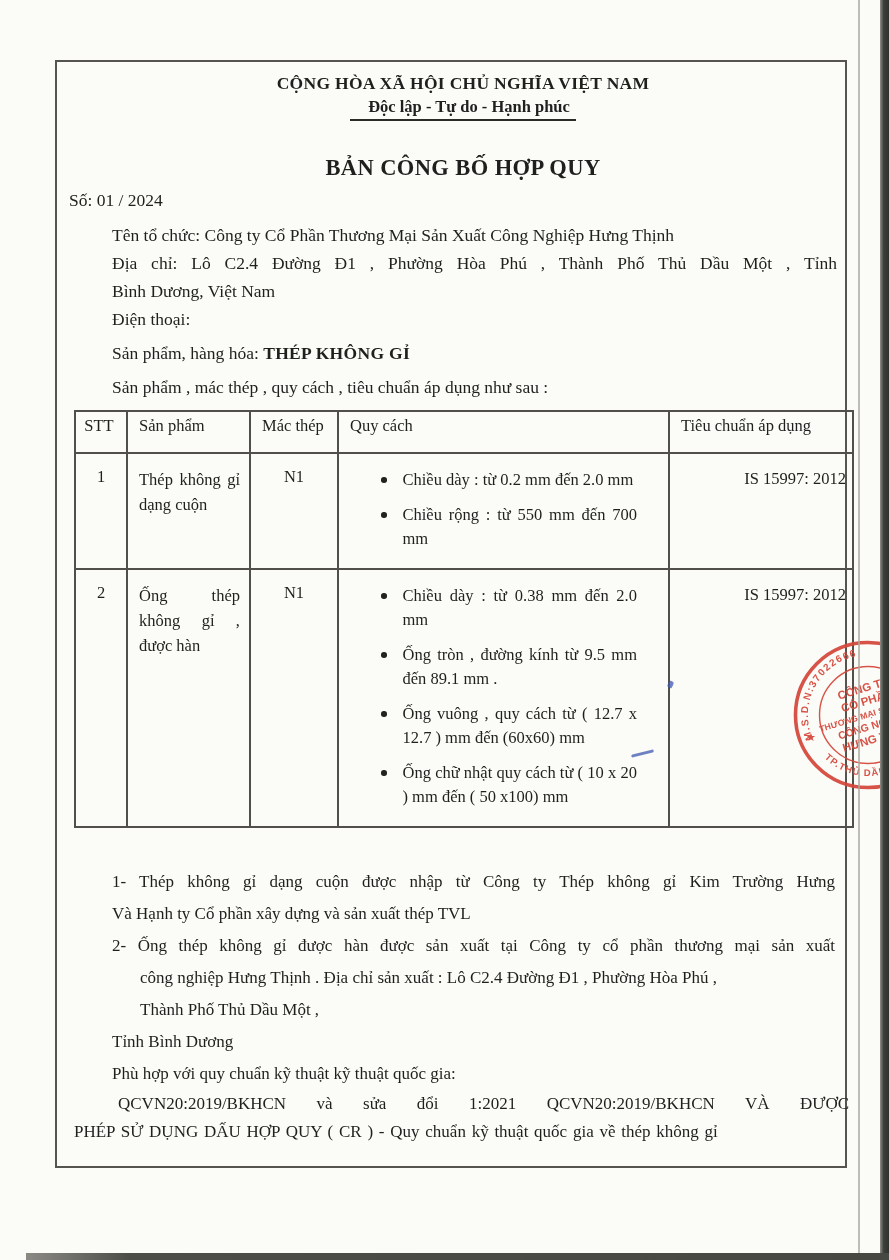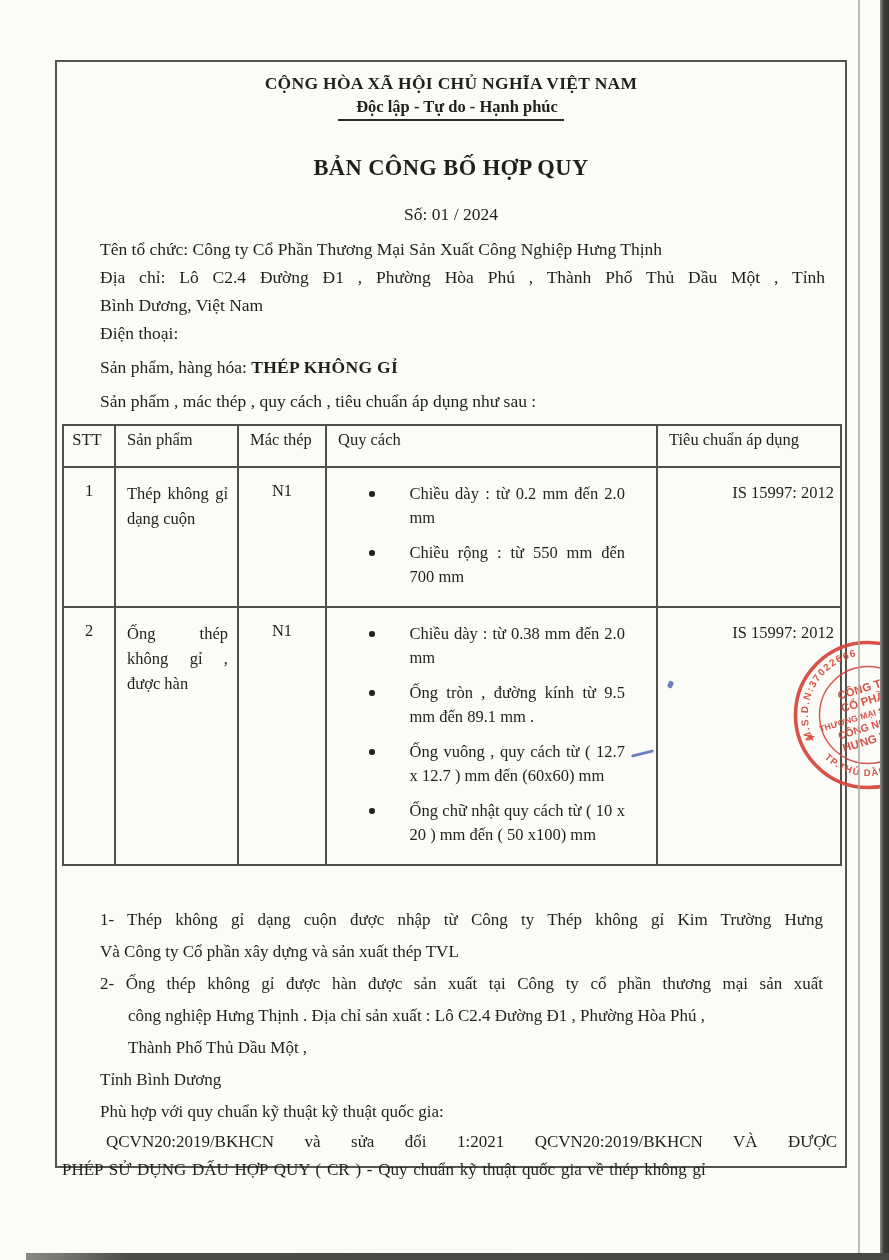--- a/index.html
+++ b/index.html
@@ -6,34 +6,34 @@
   .page{
     position:relative; width:889px; height:1260px; margin:0 auto;
     background:#fbfbf7; overflow:hidden;
     font-family:"Liberation Serif","DejaVu Serif",serif;
     color:#1f1f1d;
   }
   .doc-border{
     position:absolute; left:55px; top:60px; width:792px; height:1108px;
     border:2px solid #55544e; box-sizing:border-box;
   }
-  .content{position:relative; width:100%; height:100%;}
+  .content{position:relative; width:100%; height:100%;padding-left:12px;}
 
   .nat-header{ text-align:center; margin-top:11px; }
   .nh1{ font-weight:bold; font-size:17.5px; letter-spacing:.3px; }
   .nh2-wrap{ margin-top:3px; }
   .nh2{
     display:inline-block; font-weight:bold; font-size:16.5px;
     border-bottom:2.5px solid #2b2b29; padding:0 6px 2px 18px;
   }
   .doc-title{
     text-align:center; font-weight:bold; font-size:22.5px;
     letter-spacing:.4px; margin:34px 0 0 0;
   }
-  .doc-number{ text-align:center; font-size:17.5px; margin-top:23px; }
+  .doc-number{ font-size:17.5px; margin-top:9px; }
 
   .body-block{ margin:10px 20px 0 43px; font-size:17.5px; line-height:28px; }
   .body-line{ margin:0; }
   .gap-top{ margin-top:6px; }
   .product-line b{ font-weight:bold; letter-spacing:.3px; }
 
   
   table.spec{
     border-collapse:collapse; table-layout:fixed;
     width:778px; margin:9px 0 0 5px;
@@ -45,21 +45,21 @@
   }
   th.h{ height:42px; vertical-align:middle; text-align:left; padding:4px 8px 4px 11px; }
   th.h-stt{ text-align:center; padding-left:4px; }
   td.c-stt{ text-align:center; padding-top:13px; }
   td.c-sp{ padding:13px 9px 0 11px; text-align:justify; line-height:25px; }
   td.c-mt{ text-align:center; padding-top:13px; }
   td.c-qc{ padding:14px 8px 6px 0; }
   td.c-tc{ padding:13px 6px 0 12px; line-height:24px;text-align:right; }
   .qc-item{
     display:flex; margin:0 0 11px 42px; width:256px;
-    text-align:justify; line-height:24px;gap:19px;
+    text-align:justify; line-height:24px;
   }
   .qc-item .dot{
     flex:none; width:5.5px; height:5.5px; border-radius:50%;
     background:#22221f; margin:9px 16px 0 0;
   }
 
   
   .notes-block{ margin:40px 22px 0 43px; font-size:17px; line-height:28px; }
   .note{ margin:0 0 4px 0; }
   .full-line{ text-align:justify; text-align-last:justify; }
@@ -169,21 +169,21 @@
                   <span>Ống chữ nhật quy cách từ ( 10 x 20 ) mm đến ( 50 x100) mm</span>
                 </div>
             </td>
             <td class="c-tc">IS 15997: 2012</td>
           </tr>
         </tbody>
       </table>
 
       <div class="notes-block">
         <p class="note full-line">1-  Thép không gỉ dạng cuộn được nhập từ Công ty Thép không gỉ Kim Trường Hưng</p>
-        <p class="note">Và Công ty Cổ phần xây dựng và sản xuất thép TVL</p>
+        <p class="note">Và Hạnh ty Cổ phần xây dựng và sản xuất thép TVL</p>
         <p class="note full-line">2-  Ống thép không gỉ được hàn được sản xuất tại Công ty cổ phần thương mại sản xuất</p>
         <p class="note hang" style="text-indent:0;">công nghiệp Hưng Thịnh . Địa chỉ sản xuất : Lô C2.4 Đường Đ1 , Phường Hòa Phú ,</p>
         <p class="note hang" style="text-indent:0;">Thành Phố Thủ Dầu Một ,</p>
         <p class="province-line">Tỉnh Bình Dương</p>
         <p class="conformity-line">Phù hợp với quy chuẩn kỹ thuật kỹ thuật quốc gia:</p>
       </div>
       <div class="standard-wrap">
         <p class="std-l1">QCVN20:2019/BKHCN và sửa đổi 1:2021 QCVN20:2019/BKHCN VÀ ĐƯỢC</p>
         <p class="std-l2">PHÉP SỬ DỤNG DẤU HỢP QUY ( CR ) -  Quy chuẩn kỹ thuật quốc gia về thép không gỉ</p>
       </div>

